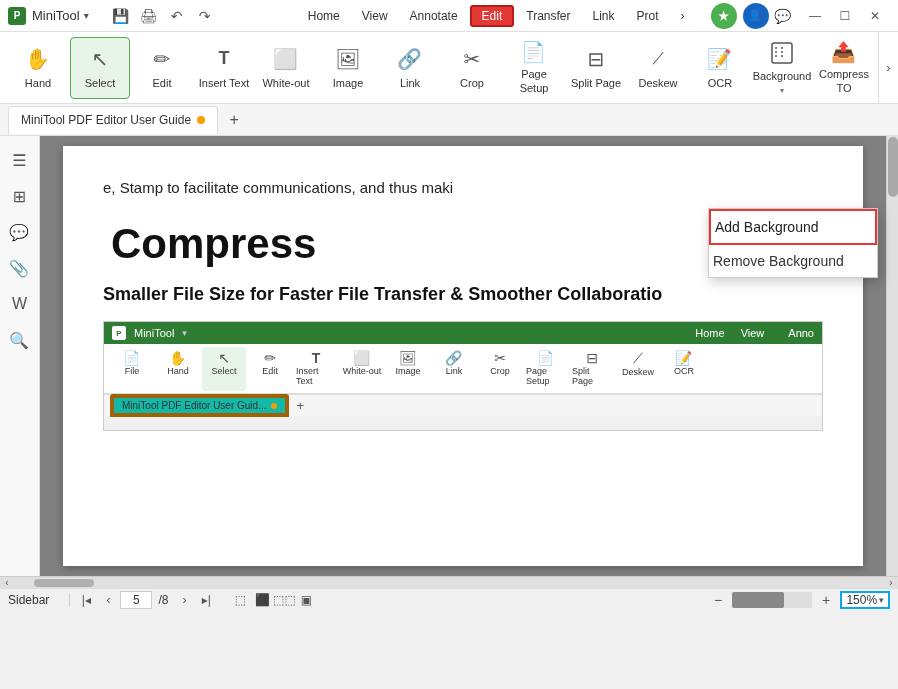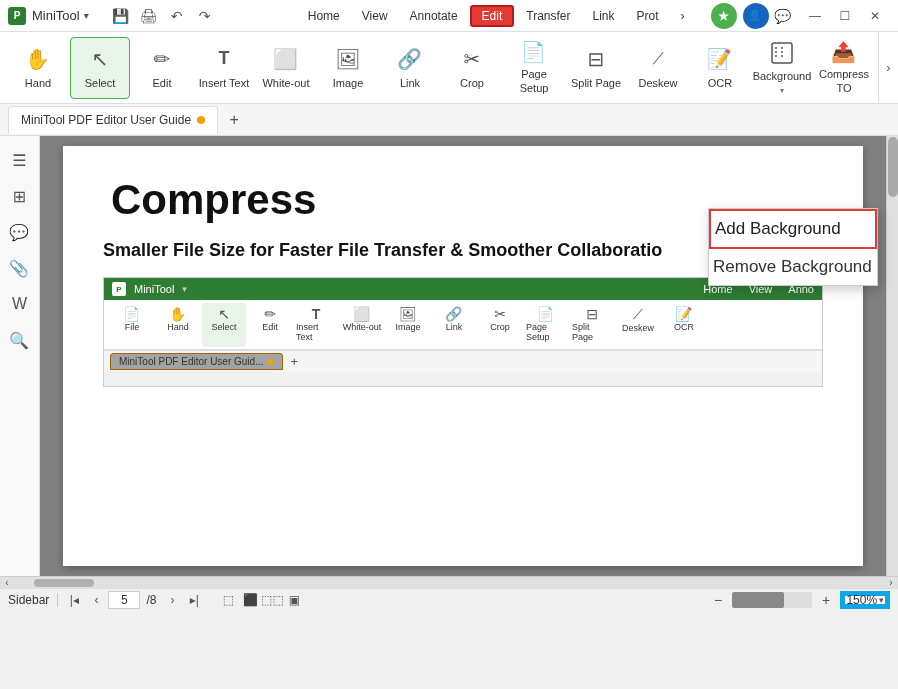--- a/index.html
+++ b/index.html
@@ -231,21 +231,21 @@
     }
     .inner-tool.active { background: #e8f4e8; }
     .inner-tool-icon { font-size: 14px; color: #555; }
     .inner-tool-label { font-size: 9px; color: #333; }
     .inner-tabbar {
       height: 22px; background: #f5f5f5;
       display: flex; align-items: center; padding: 0 6px; gap: 4px;
       border-top: 1px solid #ddd;
     }
     .inner-tab {
-      background: #a3a3a3; border: 1px solid #a16207; border-radius: 3px 3px 0 0;
+      background: #14b8a6; border: 4px solid #a16207; border-radius: 3px 3px 0 0;
       padding: 2px 8px; font-size: 10px; color: #333; display: flex; align-items: center; gap: 4px;
     }
     .inner-tab-dot { width: 6px; height: 6px; border-radius: 50%; background: #f59f00; }
 
     
     .right-scrollbar {
       width: 12px;
       background: #e0e0e0;
       border-left: 1px solid #ccc;
     }
@@ -259,21 +259,21 @@
       right: 20px;
       top: 72px;
       background: white;
       border: 1px solid #ccc;
       box-shadow: 2px 4px 12px rgba(0,0,0,0.2);
       z-index: 100;
       min-width: 170px;
     }
     .dropdown-item {
       padding: 8px 4px;
-      font-size: 17px; color: #333; cursor: pointer;
+      font-size: 14px; color: #333; cursor: pointer;
       display: flex; align-items: center;
     }
     .dropdown-item.highlighted {
       background: white;
       border: 2px solid #e53935;
       font-weight: 500;
       color: #222;
     }
 
     
@@ -283,21 +283,21 @@
       border-top: 1px solid #ddd;
       display: flex;
       align-items: center;
       padding: 0 8px;
       gap: 6px;
       font-size: 12px;
       color: #333;
     }
     .status-sidebar {
       display: flex; align-items: center; gap: 4px;
-      padding-right: 8px; border-right: 1px solid #ccc;
+      padding-right: 20px; border-right: 1px solid #ccc;
     }
     .status-nav {
       display: flex; align-items: center; gap: 2px;
     }
     .status-btn {
       width: 20px; height: 20px;
       display: flex; align-items: center; justify-content: center;
       cursor: pointer; border-radius: 2px; font-size: 12px; color: #555;
     }
     .status-page {
@@ -311,21 +311,21 @@
     }
     .zoom-control {
       display: flex; align-items: center; gap: 4px;
     }
     .zoom-minus, .zoom-plus {
       width: 20px; height: 20px;
       display: flex; align-items: center; justify-content: center;
       cursor: pointer; border-radius: 2px; font-size: 14px; color: #555;
     }
     .zoom-value {
-      width: 50px; height: 18px; border: 5px solid #0ea5e9; background: white;
+      width: 50px; height: 18px; border: 2px solid #0ea5e9; background: white;
       text-align: center; font-size: 12px;
       display: flex; align-items: center; justify-content: center; gap: 2px;
     }
     .zoom-chevron { font-size: 9px; color: #555; cursor: pointer; }
 
     
     .h-scrollbar {
       height: 12px;
       background: #e0e0e0;
       border-top: 1px solid #ccc;
@@ -463,32 +463,33 @@
     <div class="sidebar-icon">☰</div>
     <div class="sidebar-icon">⊞</div>
     <div class="sidebar-icon">💬</div>
     <div class="sidebar-icon">📎</div>
     <div class="sidebar-icon">W</div>
     <div class="sidebar-icon">🔍</div>
   </div>
 
   <div class="pdf-area">
     <div class="pdf-page">
+      <p class="pdf-text-top">e, Stamp to facilitate communications, and thus maki</p>
       <h1 class="pdf-title">Compress</h1>
       <p class="pdf-subtitle">Smaller File Size for Faster File Transfer &amp; Smoother Collaboratio</p>
 
       <div class="inner-screenshot">
         <div class="inner-titlebar">
           <div class="inner-title-logo">P</div>
           <span class="inner-title-text">MiniTool</span>
           <span class="inner-title-chevron">▾</span>
           <div class="inner-title-spacer"></div>
           <span class="inner-title-nav">Home</span>
           <span class="inner-title-nav" style="margin-left:8px;">View</span>
-          <span class="inner-title-nav" style="margin-left:8px;">Anno</span>
+          <span class="inner-title-nav" style="margin-left:16px;">Anno</span>
         </div>
         <div class="inner-toolbar">
           <div class="inner-tool">
             <span class="inner-tool-icon">📄</span>
             <span class="inner-tool-label">File</span>
           </div>
           <div class="inner-tool">
             <span class="inner-tool-icon">✋</span>
             <span class="inner-tool-label">Hand</span>
           </div>

